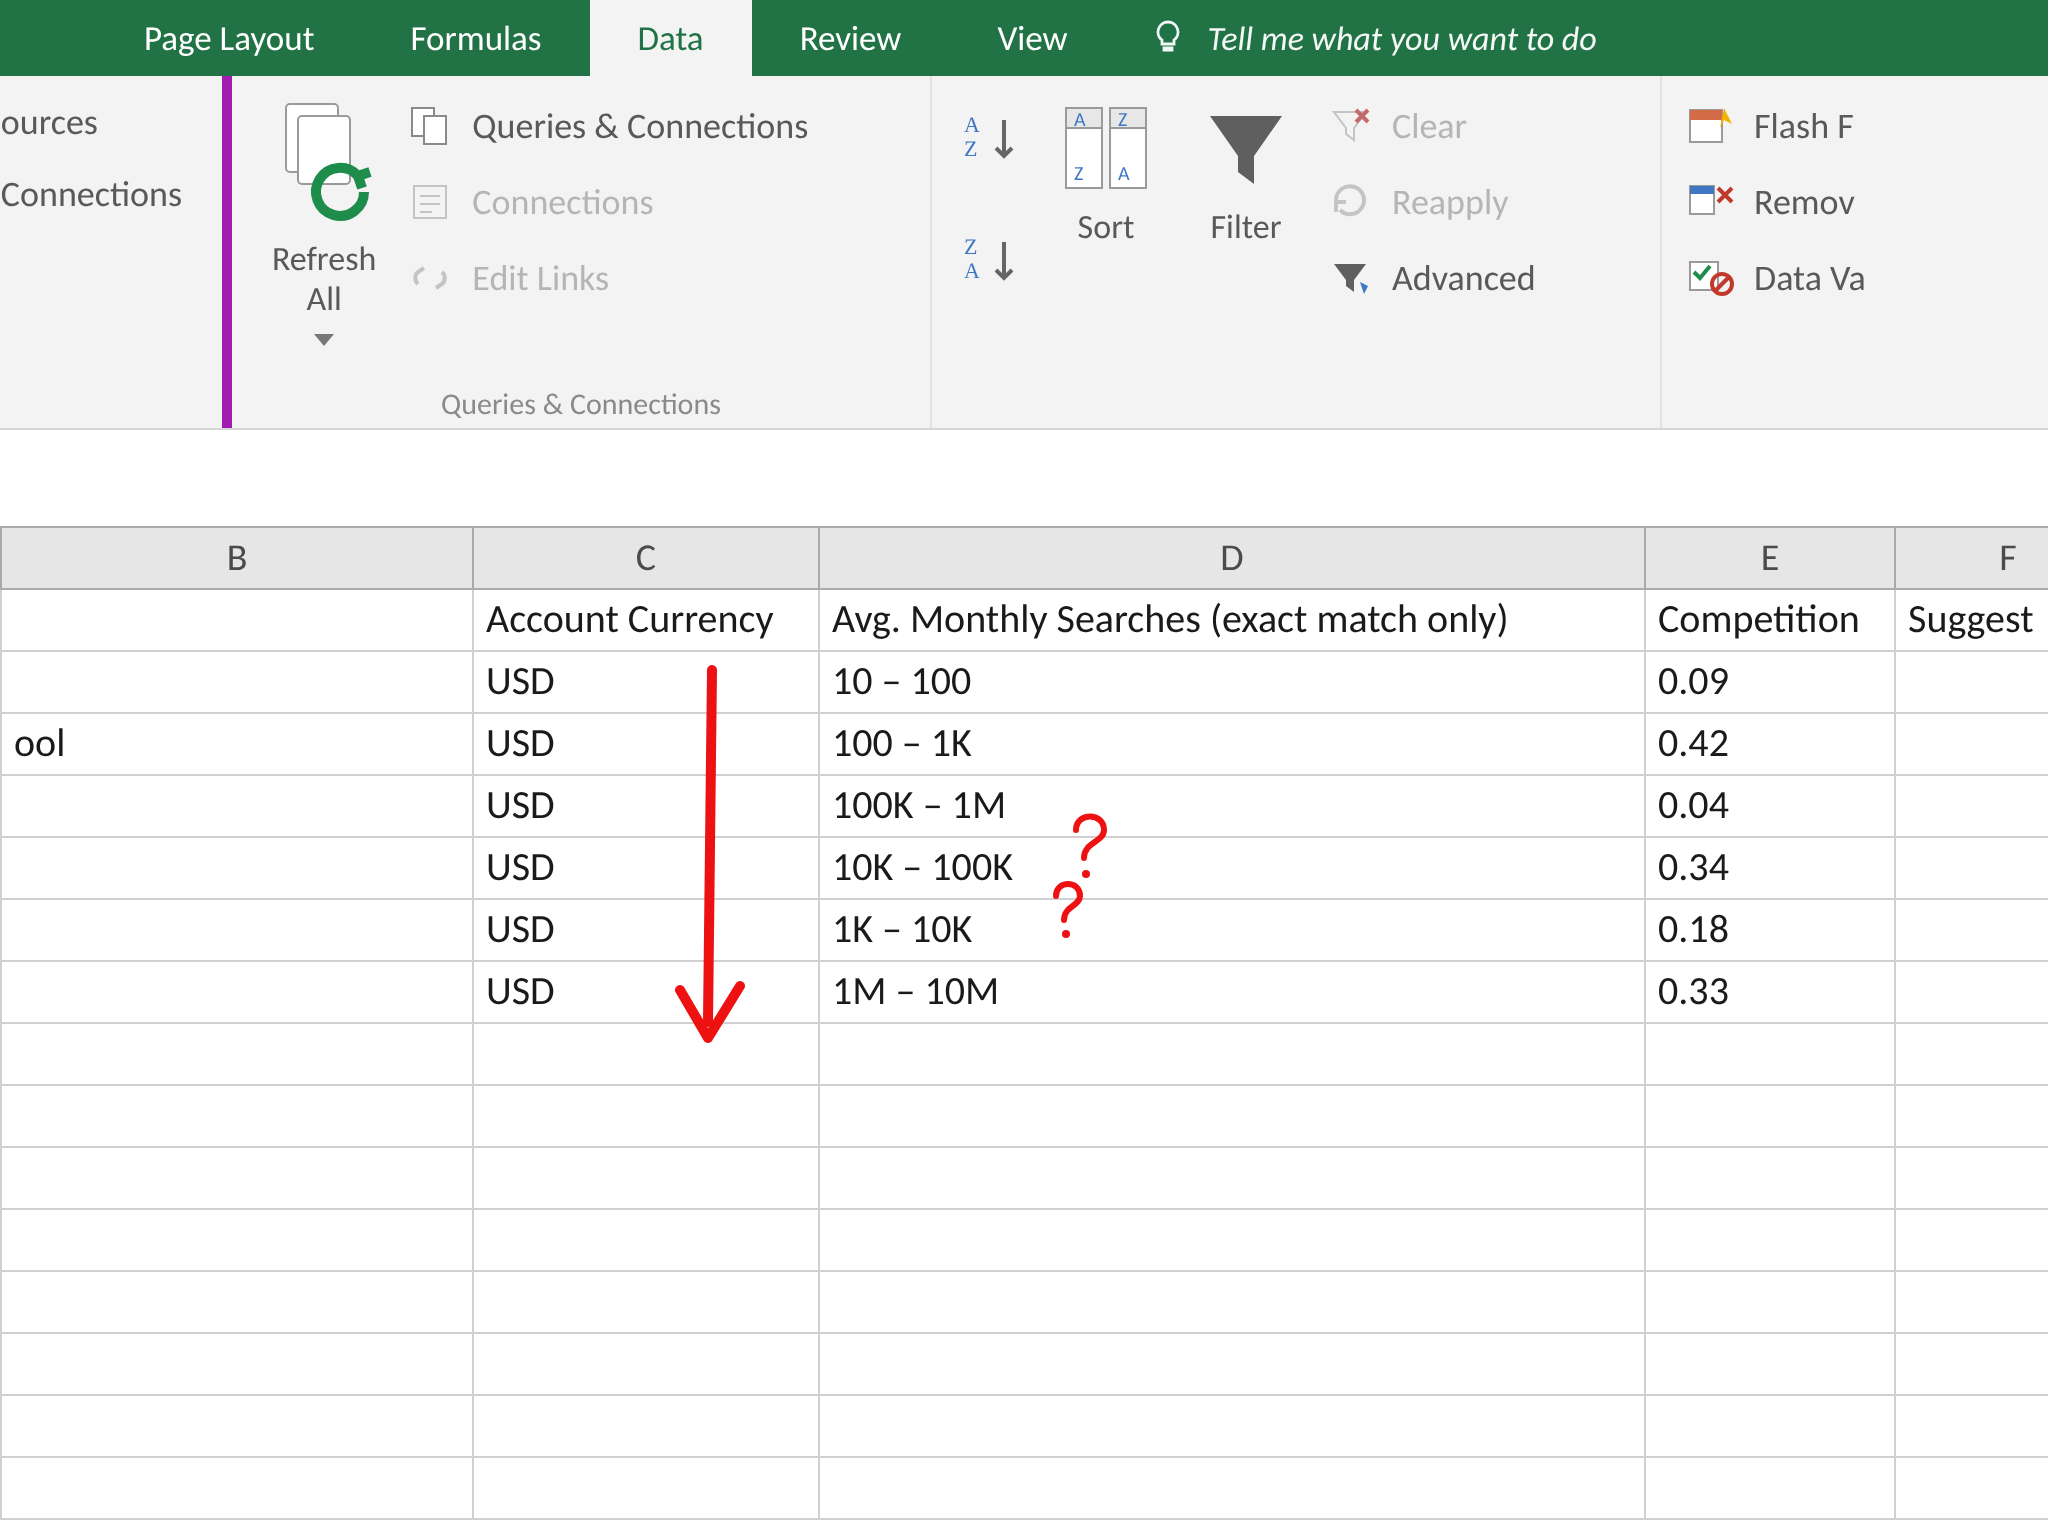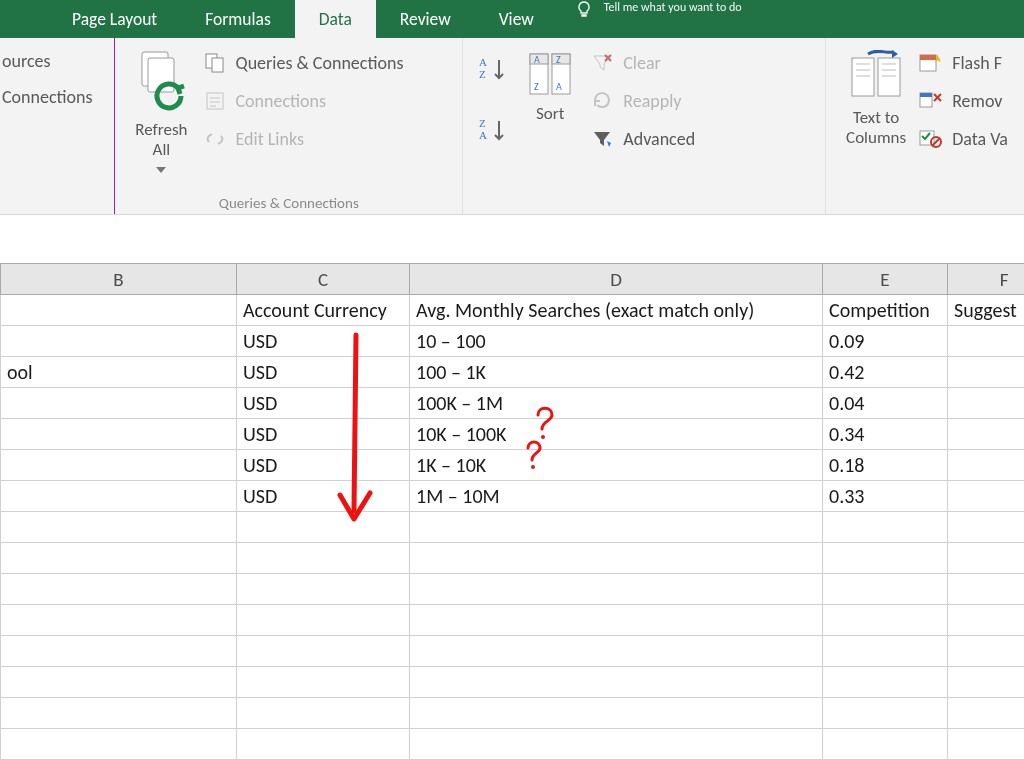--- a/index.html
+++ b/index.html
@@ -31,25 +31,26 @@
     padding: 0 24px;
     cursor: pointer;
     white-space: nowrap;
   }
   .tab.active {
     background: #f3f3f3;
     color: #217346;
   }
   .tab-tellme {
     display: flex;
-    align-items: flex-start;
+    align-items: center;
     gap: 10px;
     padding: 0 16px;
-    font-size: 12px;
+    font-size: 17px;
     opacity: .95;
+    font-style: italic;
   }
   .tab-tellme svg { flex: none; }
 
   
   .ribbon {
     display: flex;
     height: 177px;
     background: #f3f3f3;
     border-bottom: 1px solid #d7d7d7;
     color: #606060;
@@ -96,21 +97,21 @@
   
   .smallcol { display:flex; flex-direction:column; gap:16px; padding:8px 6px 0 6px; }
   .smallbtn {
     display:flex; align-items:center; gap:10px;
     color:#595959; font-size:18px; white-space:nowrap;
   }
   .smallbtn.disabled { color:#b5b5b5;align-items:center; }
   .smallbtn svg { flex:none; }
 
   
-  .grp.partial-left { border-right:1px solid #a21caf; padding-left:2px; }
+  .grp.partial-left { border-right:5px solid #a21caf; padding-left:2px;align-items:flex-end; }
   .partial-col { display:flex; flex-direction:column; gap:14px; padding:6px 10px 0 0; font-size:18px; color:#595959; }
 
   
   .sort-mini { display:flex; flex-direction:column; gap:26px; padding:12px 6px 0 6px; }
 
   
   .sheet-wrap {
     position: relative;
     padding-top: 48px; 
     height: calc(760px - 38px - 177px);
@@ -247,20 +248,26 @@
           <rect x="4" y="4" width="18" height="10" fill="#e7e7e7" stroke="#9a9a9a"></rect>
           <rect x="26" y="4" width="18" height="10" fill="#e7e7e7" stroke="#9a9a9a"></rect>
           <text x="8" y="13" font-size="10" fill="#3e78c2">A</text>
           <text x="30" y="13" font-size="10" fill="#3e78c2">Z</text>
           <text x="8" y="40" font-size="10" fill="#3e78c2">Z</text>
           <text x="30" y="40" font-size="10" fill="#3e78c2">A</text>
         </svg>
         <span class="lbl">Sort</span>
       </div>
 
+      <div class="bigbtn">
+        <svg width="48" height="48" viewBox="0 0 48 48">
+          <path d="M6 8h36L28 28v14l-8-6V28z" fill="#5f5f5f"></path>
+        </svg>
+        <span class="lbl">Filter</span>
+      </div>
 
       <div class="smallcol">
         <div class="smallbtn disabled">
           <svg width="22" height="22" viewBox="0 0 22 22">
             <path d="M3 4h16L13 12v6l-4-3v-3z" fill="none" stroke="#c4c4c4"></path>
             <path d="M14 3l6 6M20 3l-6 6" stroke="#c46a6a" stroke-width="2"></path>
           </svg>
           <span>Clear</span>
         </div>
         <div class="smallbtn disabled">
@@ -277,30 +284,20 @@
             <path d="M16 13l4 2-2 4z" fill="#3e78c2"></path>
           </svg>
           <span>Advanced</span>
         </div>
       </div>
     </div>
   </div>
 
   <div class="grp" style="flex:1">
     <div class="grp-body">
-      <div class="bigbtn">
-        <svg width="56" height="52" viewBox="0 0 56 52">
-          <rect x="4" y="8" width="22" height="38" fill="#fff" stroke="#9a9a9a"></rect>
-          <rect x="30" y="8" width="22" height="38" fill="#fff" stroke="#9a9a9a"></rect>
-          <path d="M8 14h14M8 20h14M8 26h14M34 14h14M34 20h14M34 26h14" stroke="#bdbdbd"></path>
-          <path d="M20 4c10-6 18 0 26-2" fill="none" stroke="#2a5fa8" stroke-width="3"></path>
-          <path d="M44 0l6 4-6 4z" fill="#2a5fa8"></path>
-        </svg>
-        <span class="lbl">Text to<br>Columns</span>
-      </div>
 
       <div class="smallcol" style="padding-left:2px">
         <div class="smallbtn">
           <svg width="24" height="22" viewBox="0 0 24 22">
             <rect x="2" y="3" width="16" height="16" fill="#fff" stroke="#9a9a9a"></rect>
             <rect x="2" y="3" width="16" height="5" fill="#d36b47"></rect>
             <path d="M19 2l4 8-4-2-2 4z" fill="#f2b200"></path>
           </svg>
           <span>Flash F</span>
         </div>

